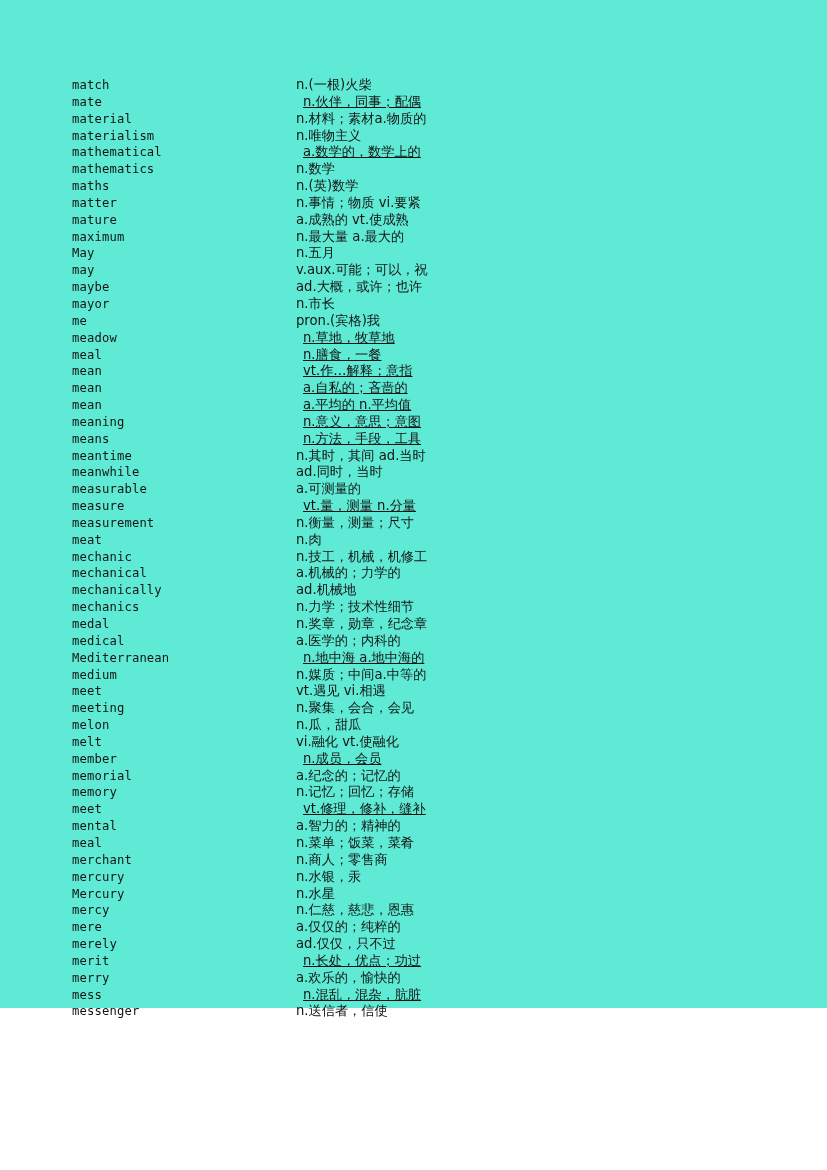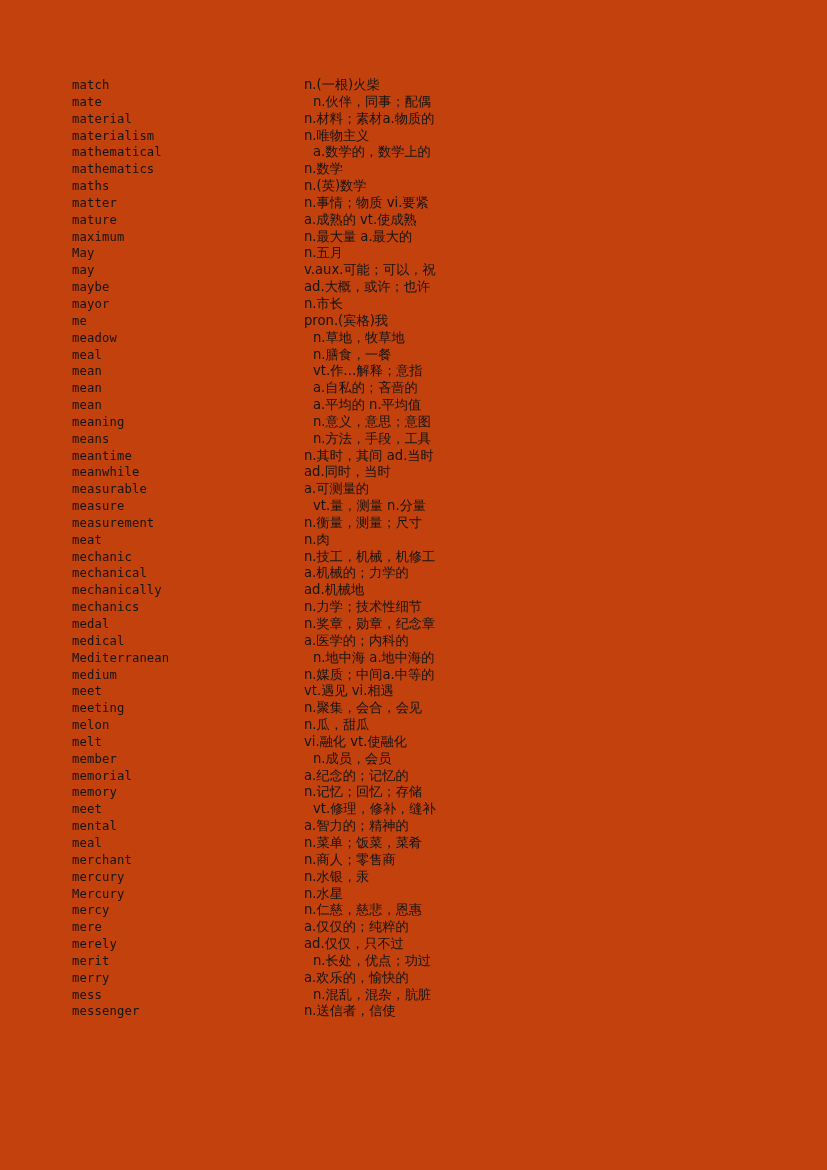--- a/index.html
+++ b/index.html
@@ -16,22 +16,22 @@
     font-family: "DejaVu Sans Mono", "Liberation Mono", monospace;
     color: #1a1a1a;
     -webkit-font-smoothing: none;
   }
 
   #page {
     position: absolute;
     left: 0;
     top: 0;
     width: 827px;
-    height: 1170px;
-    background: #c2410c;
+    height: 1008px;
+    background: #5eead4;
   }
 
   #glossary {
     position: absolute;
     left: 72px;
     top: 77px;
     width: 420px;
   }
 
   .entry {
@@ -46,30 +46,31 @@
     left: 0;
     top: 0;
     font-family: "DejaVu Sans Mono", "Liberation Mono", monospace;
     font-size: 12.2px;
     letter-spacing: 0.15px;
     color: #141414;
   }
 
   .definition {
     position: absolute;
-    left: 232px;
+    left: 224px;
     top: 0;
     font-family: "DejaVu Sans", "Liberation Sans", sans-serif;
     font-size: 13.2px;
     color: #141414;
     letter-spacing: 0px;
   }
 
   .definition.indented {
-    left: 241px;
+    left: 231px;
+    text-decoration: underline;
   }
 </style>
 </head>
 <body>
 
 <div id="page">
   <div id="glossary">
       <div class="entry">
         <span class="word">match</span>
         <span class="definition">n.(一根)火柴</span>

